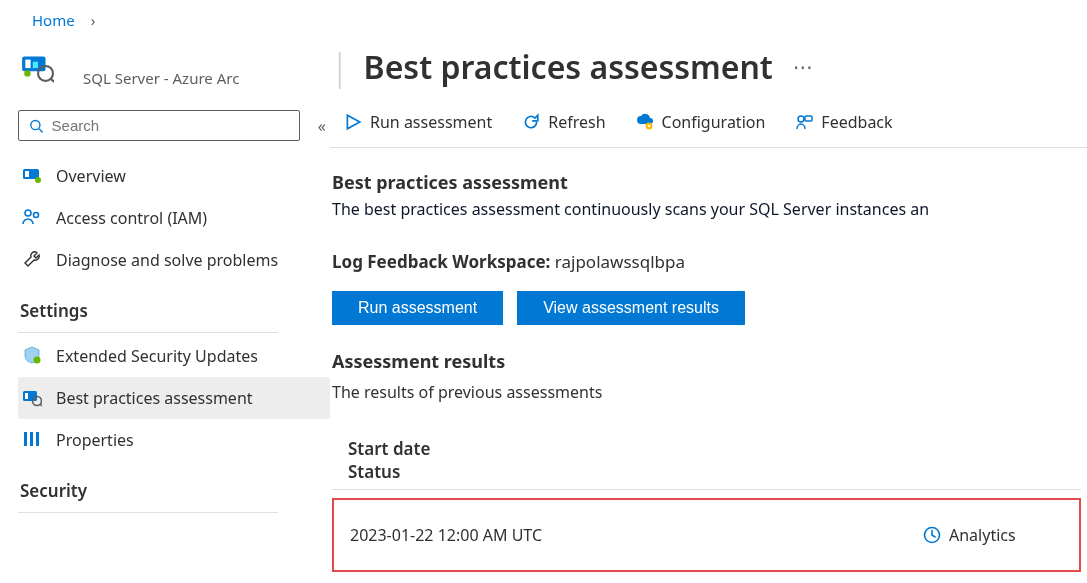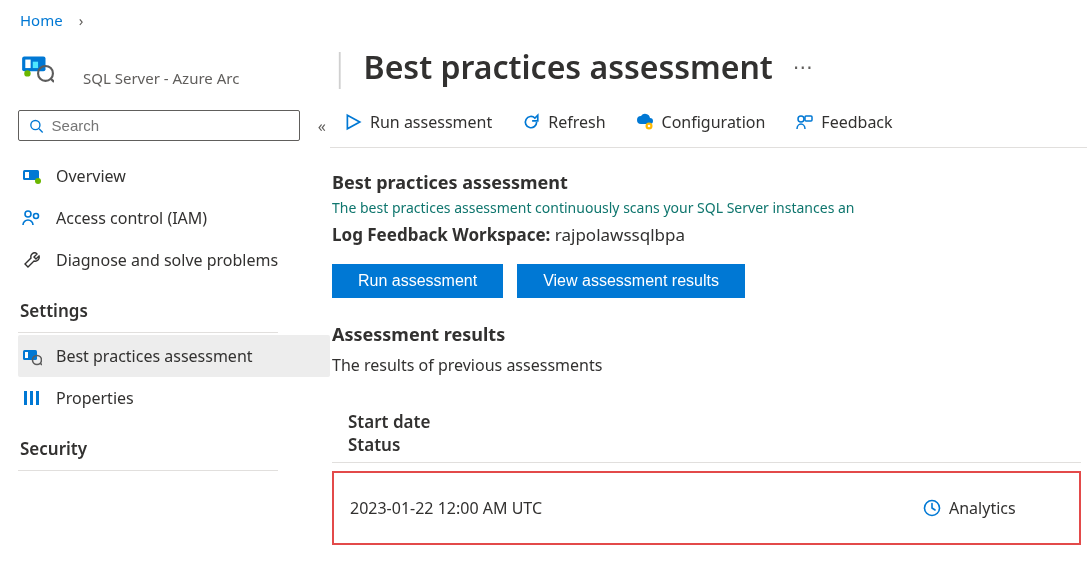--- a/index.html
+++ b/index.html
@@ -9,21 +9,21 @@
     color: #323130;
     background: #fff;
     width: 1087px;
     height: 583px;
     overflow: hidden;
   }
   .breadcrumb {
     display: flex;
     align-items: center;
     gap: 16px;
-    padding: 10px 20px 6px;
+    padding: 10px 32px 6px;
     font-size: 15px;
   }
   .breadcrumb a { color: #0078d4; text-decoration: none; }
   .breadcrumb .chev { color: #605e5c; }
   .shell {
     display: flex;
     height: calc(100% - 36px);
   }
   .sidebar {
     width: 330px;
@@ -47,21 +47,21 @@
     gap: 8px;
     border: 1px solid #605e5c;
     padding: 6px 10px;
     border-radius: 2px;
     color: #605e5c;
     font-size: 15px;
   }
   .search-box input { border:none; outline:none; font-size:15px; width:100%; background:transparent; }
   .collapse-btn { color:#605e5c; font-size:16px; cursor:pointer; padding:4px; }
   .nav-item {
-    display:flex; align-items:center; gap:14px;
+    display:flex; gap:14px;
     padding: 10px 12px 10px 4px;
     font-size: 16px;
     color: #323130;
     cursor:pointer;
     border-radius: 2px;
   }
   .nav-item svg, .nav-item .icon { width:20px; height:20px; flex-shrink:0; }
   .nav-item.active { background:#ededed; }
   .section-heading {
     font-weight:600;
@@ -81,21 +81,21 @@
   .more-dots { font-size:20px; color:#605e5c; cursor:pointer; letter-spacing:2px; padding-left:10px;}
   .toolbar {
     display:flex; align-items:center; gap:30px;
     padding: 10px 0 14px 14px;
     border-bottom: 1px solid #e1dfdd;
   }
   .toolbar-item { display:flex; align-items:center; gap:8px; color:#323130; font-size:16px; cursor:pointer; }
   .toolbar-item svg { width:18px; height:18px; }
   .content { padding: 22px 0 0 2px; }
   .content h3 { font-size:18px; font-weight:700; margin-bottom:4px; }
-  .content .desc { font-size:14px; color:#0f766e; margin-bottom:6px; white-space:nowrap; overflow:hidden; }
+  .content .desc { font-size:16px; color:#0f172a; margin-bottom:30px; white-space:nowrap; overflow:hidden; }
   .law-row { font-size:17px; margin-bottom:18px; }
   .law-row b { font-weight:700; }
   .primary-btns { display:flex; gap:14px; margin-bottom:24px; }
   .btn-primary {
     background:#0078d4; color:#fff; border:none;
     padding: 8px 26px; font-size:16px; cursor:pointer;
   }
   .assess-results h3 { font-size:18px; font-weight:700; margin-bottom:8px; }
   .assess-results .sub { font-size:16px; margin-bottom:28px; }
   .table-head {
@@ -178,20 +178,29 @@
         <svg viewBox="0 0 20 20">
             <path d="M14 3a4 4 0 00-5 5L3 14l3 3 6-6a4 4 0 005-5l-3 3-2-2 3-3z" fill="none" stroke="#323130" stroke-width="1.4"></path>
           </svg>
       </span>
       <span>Diagnose and solve problems</span>
     </div>
 
     <div class="section-heading">Settings</div>
     <div class="section-rule"></div>
 
+    <div class="nav-item">
+      <span class="icon">
+        <svg viewBox="0 0 20 20">
+            <path d="M10 2l7 3v5c0 5-3 7-7 8-4-1-7-3-7-8V5l7-3z" fill="#9fd3f0" stroke="#0078d4" stroke-width="0.5"></path>
+            <circle cx="15" cy="15" r="3.5" fill="#6bb700"></circle>
+          </svg>
+      </span>
+      <span>Extended Security Updates</span>
+    </div>
 
     <div class="nav-item active">
       <span class="icon">
         <svg viewBox="0 0 20 20">
             <rect x="1" y="4" width="14" height="10" rx="1.5" fill="#0078d4"></rect>
             <rect x="3" y="6" width="3" height="6" fill="#fff"></rect>
             <circle cx="15" cy="14" r="4.5" fill="none" stroke="#5c5c5c" stroke-width="1.6"></circle>
             <line x1="18" y1="17" x2="20" y2="19" stroke="#5c5c5c" stroke-width="1.6"></line>
           </svg>
       </span>

